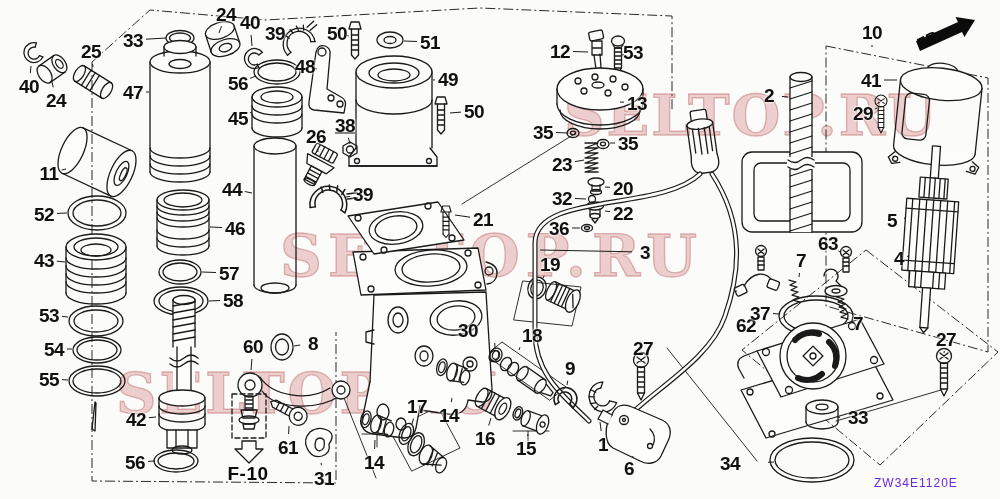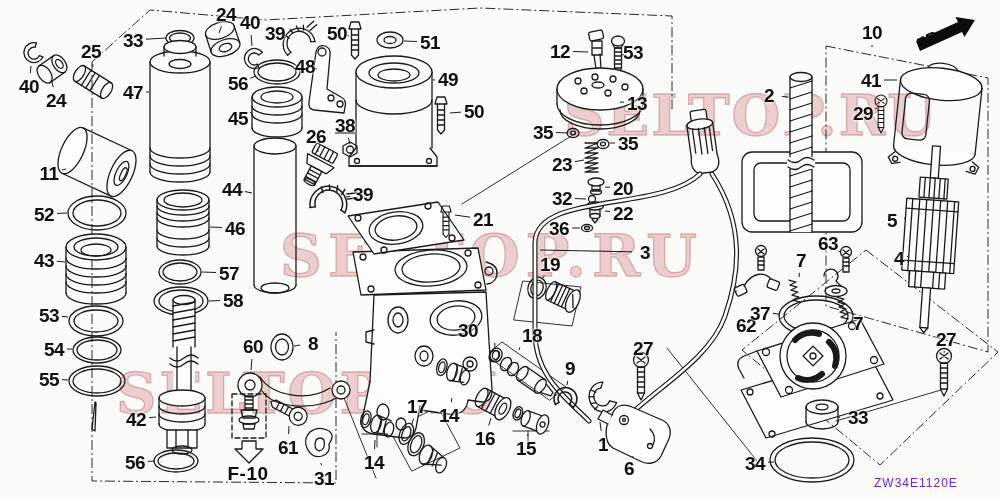--- a/index.html
+++ b/index.html
@@ -698,14 +698,14 @@
     <span class="callout" style="left: 417px; top: 406px;">17</span>
     <span class="callout" style="left: 449px; top: 415px;">14</span>
     <span class="callout" style="left: 374px; top: 462px;">14</span>
     <span class="callout" style="left: 485px; top: 438px;">16</span>
     <span class="callout" style="left: 526px; top: 448px;">15</span>
     <span class="callout" style="left: 643px; top: 348px;">27</span>
     <span class="callout" style="left: 603px; top: 444px;">1</span>
     <span class="callout" style="left: 629px; top: 468px;">6</span>
     <span class="callout" style="left: 946px; top: 339px;">27</span>
     <span class="callout" style="left: 851px; top: 417px; margin-left: 7px;">33</span>
-    <span class="callout" style="left: 755px; top: 463px; text-align: right;">34</span>
+    <span class="callout" style="left: 730px; top: 463px; text-align: right;">34</span>
   </div>
 
 </body></html>

